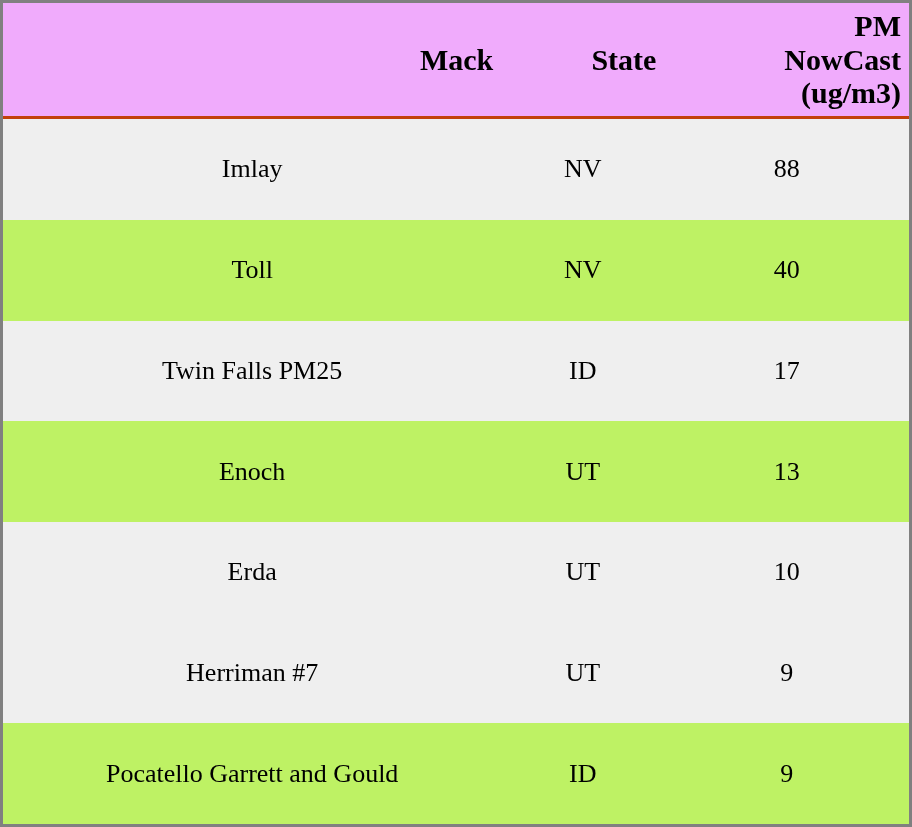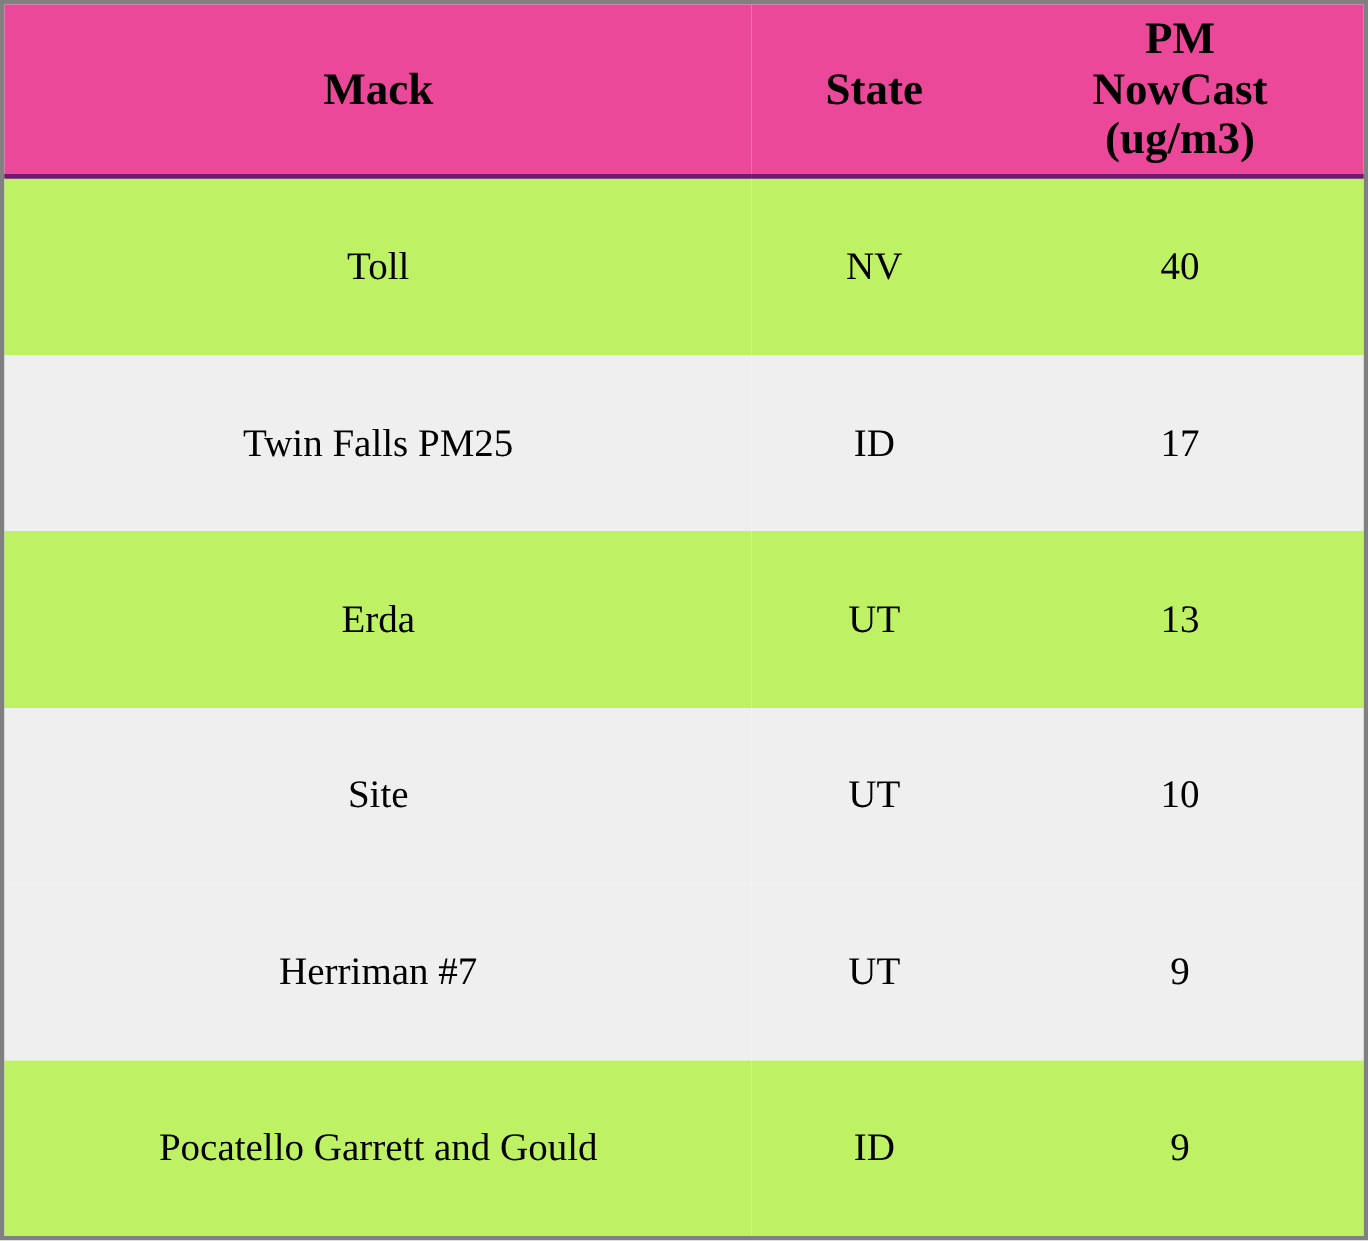--- a/index.html
+++ b/index.html
@@ -24,28 +24,28 @@
     width: 100%;
     height: 100%;
     border-collapse: collapse;
     table-layout: fixed;
   }
   table.data-table col.col-site { width: 55%; }
   table.data-table col.col-state { width: 18%; }
   table.data-table col.col-value { width: 27%; }
 
   thead th {
-    background: #ec4899;
+    background: #f0abfc;
     color: #000000;
     font-weight: bold;
     font-size: 30px;
-    text-align: center;
+    text-align: right;
     vertical-align: middle;
     padding: 6px 8px;
-    border-bottom: 3px solid #701a75;
+    border-bottom: 3px solid #c2410c;
     line-height: 1.12;
   }
   thead th .hdr-line { display: block; }
 
   tbody td {
     font-size: 26px;
     color: #000000;
     text-align: center;
     vertical-align: middle;
     padding: 8px 6px;
@@ -74,37 +74,42 @@
           <span class="hdr-line">State</span>
         </th>
         <th>
           <span class="hdr-line">PM</span>
           <span class="hdr-line">NowCast</span>
           <span class="hdr-line">(ug/m3)</span>
         </th>
       </tr>
     </thead>
     <tbody>
+      <tr class="row-odd">
+        <td>Imlay</td>
+        <td>NV</td>
+        <td>88</td>
+      </tr>
       <tr class="row-even">
         <td>Toll</td>
         <td>NV</td>
         <td>40</td>
       </tr>
       <tr class="row-odd">
         <td>Twin Falls PM25</td>
         <td>ID</td>
         <td>17</td>
       </tr>
       <tr class="row-even">
-        <td>Erda</td>
+        <td>Enoch</td>
         <td>UT</td>
         <td>13</td>
       </tr>
       <tr class="row-odd">
-        <td>Site</td>
+        <td>Erda</td>
         <td>UT</td>
         <td>10</td>
       </tr>
       <tr class="row-odd">
         <td>Herriman #7</td>
         <td>UT</td>
         <td>9</td>
       </tr>
       <tr class="row-even">
         <td>Pocatello Garrett and Gould</td>

